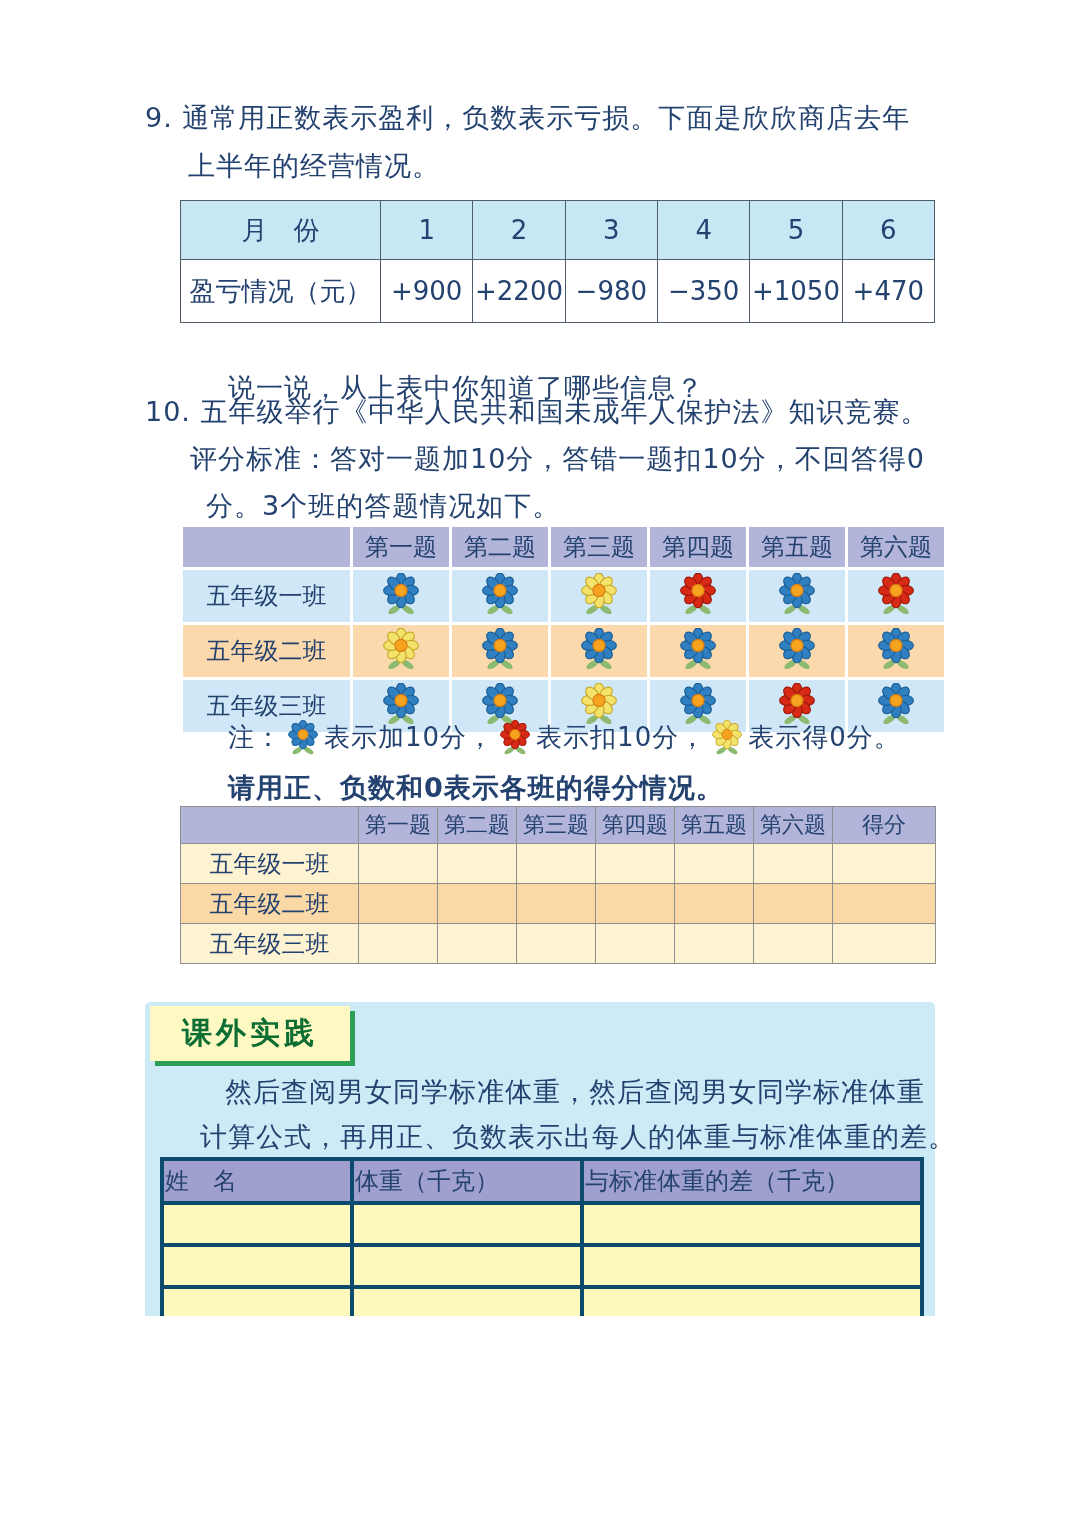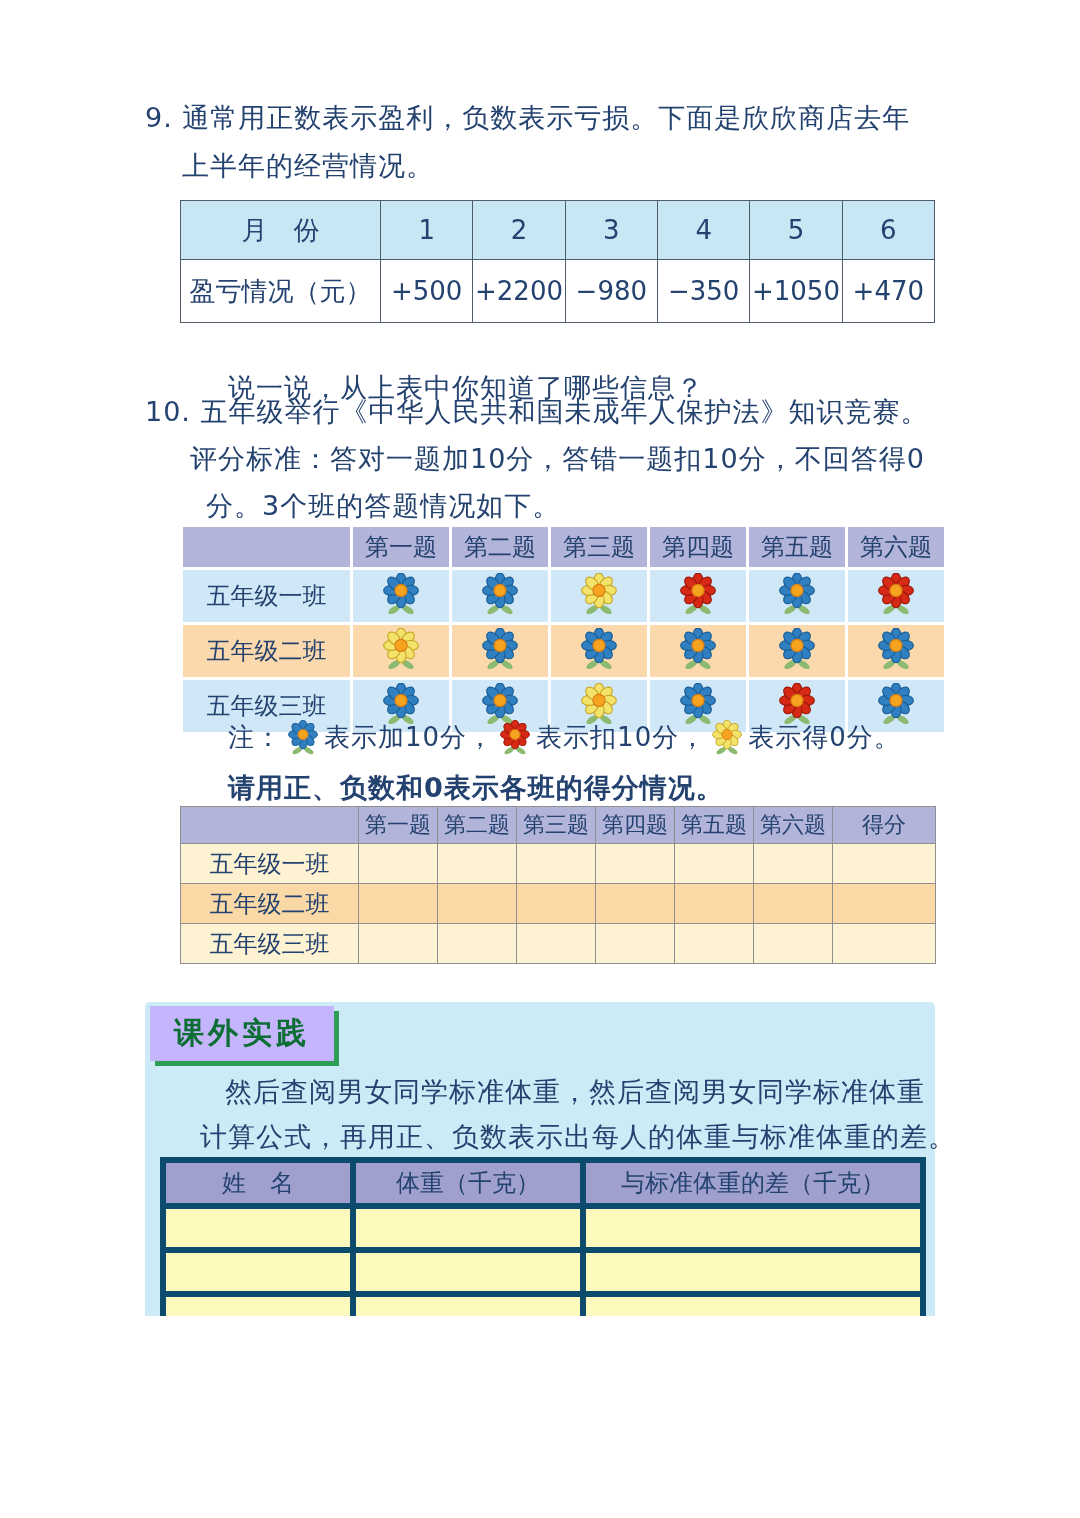--- a/index.html
+++ b/index.html
@@ -41,49 +41,49 @@
   .t3 .orange{background:#fbd9a6;}
   .t3 tr.body{height:40px;}
   .t3 col.lbl{width:178px;}
   .t3 col.q{width:79px;}
   .t3 col.sc{width:103px;}
 
   
   .panel{position:absolute;left:145px;top:1002px;width:790px;height:398px;background:#cdeaf7;border-radius:5px;}
   .ptitle{
     position:absolute;left:150px;top:1006px;
-    background:#c4b5fd;color:#0d6e34;
+    background:#fef9c3;color:#0d6e34;
     font-size:30px;font-weight:bold;letter-spacing:4px;
-    padding:7px 24px;box-shadow:5px 5px 0 #2f9e55;
+    padding:7px 32px;box-shadow:5px 5px 0 #2f9e55;
   }
 
   
   .t4{position:absolute;left:160px;top:1157px;width:760px;border-collapse:collapse;table-layout:fixed;}
-  .t4 td{border:6px solid #0c4a6e;text-align:center;font-size:24px;color:#24426f;}
+  .t4 td{border:4px solid #0c4a6e;font-size:24px;color:#24426f;}
   .t4 .hdr{background:#9fa0cd;height:38px;}
   .t4 tr.body td{background:#fdf8bb;height:36px;}
   .t4 col.c1{width:190px;}
   .t4 col.c2{width:230px;}
   .t4 col.c3{width:340px;}
 
   
   .pagenum{
     position:absolute;left:903px;top:1417px;width:54px;height:38px;
     border:2px solid #3c86d2;border-radius:9px;background:#f2f8fd;
     display:flex;align-items:center;justify-content:center;
     font-size:26px;font-weight:bold;color:#1f5fae;
   }
 </style>
 </head>
 <body>
 
 <div class="page">
 
   <p class="line" style="left:145px;top:100px;">9. 通常用正数表示盈利，负数表示亏损。下面是欣欣商店去年</p>
-  <p class="line" style="left:182px;top:148px;">上半年的经营情况。</p>
+  <p class="line" style="left:188px;top:148px;">上半年的经营情况。</p>
 
   <table class="t1">
     <colgroup>
         <col class="lbl">
         <col>
         <col>
         <col>
         <col>
         <col>
         <col>
@@ -93,21 +93,21 @@
       <td class="hdr">月　份</td>
       <td class="hdr">1</td>
       <td class="hdr">2</td>
       <td class="hdr">3</td>
       <td class="hdr">4</td>
       <td class="hdr">5</td>
       <td class="hdr">6</td>
     </tr>
     <tr class="body-row">
       <td>盈亏情况（元）</td>
-      <td>+500</td>
+      <td>+900</td>
       <td>+2200</td>
       <td>−980</td>
       <td>−350</td>
       <td>+1050</td>
       <td>+470</td>
     </tr>
   </tbody>
     </table>
 
   <p class="line" style="left:228px;top:334px;margin-top:36px;">说一说，从上表中你知道了哪些信息？</p>

